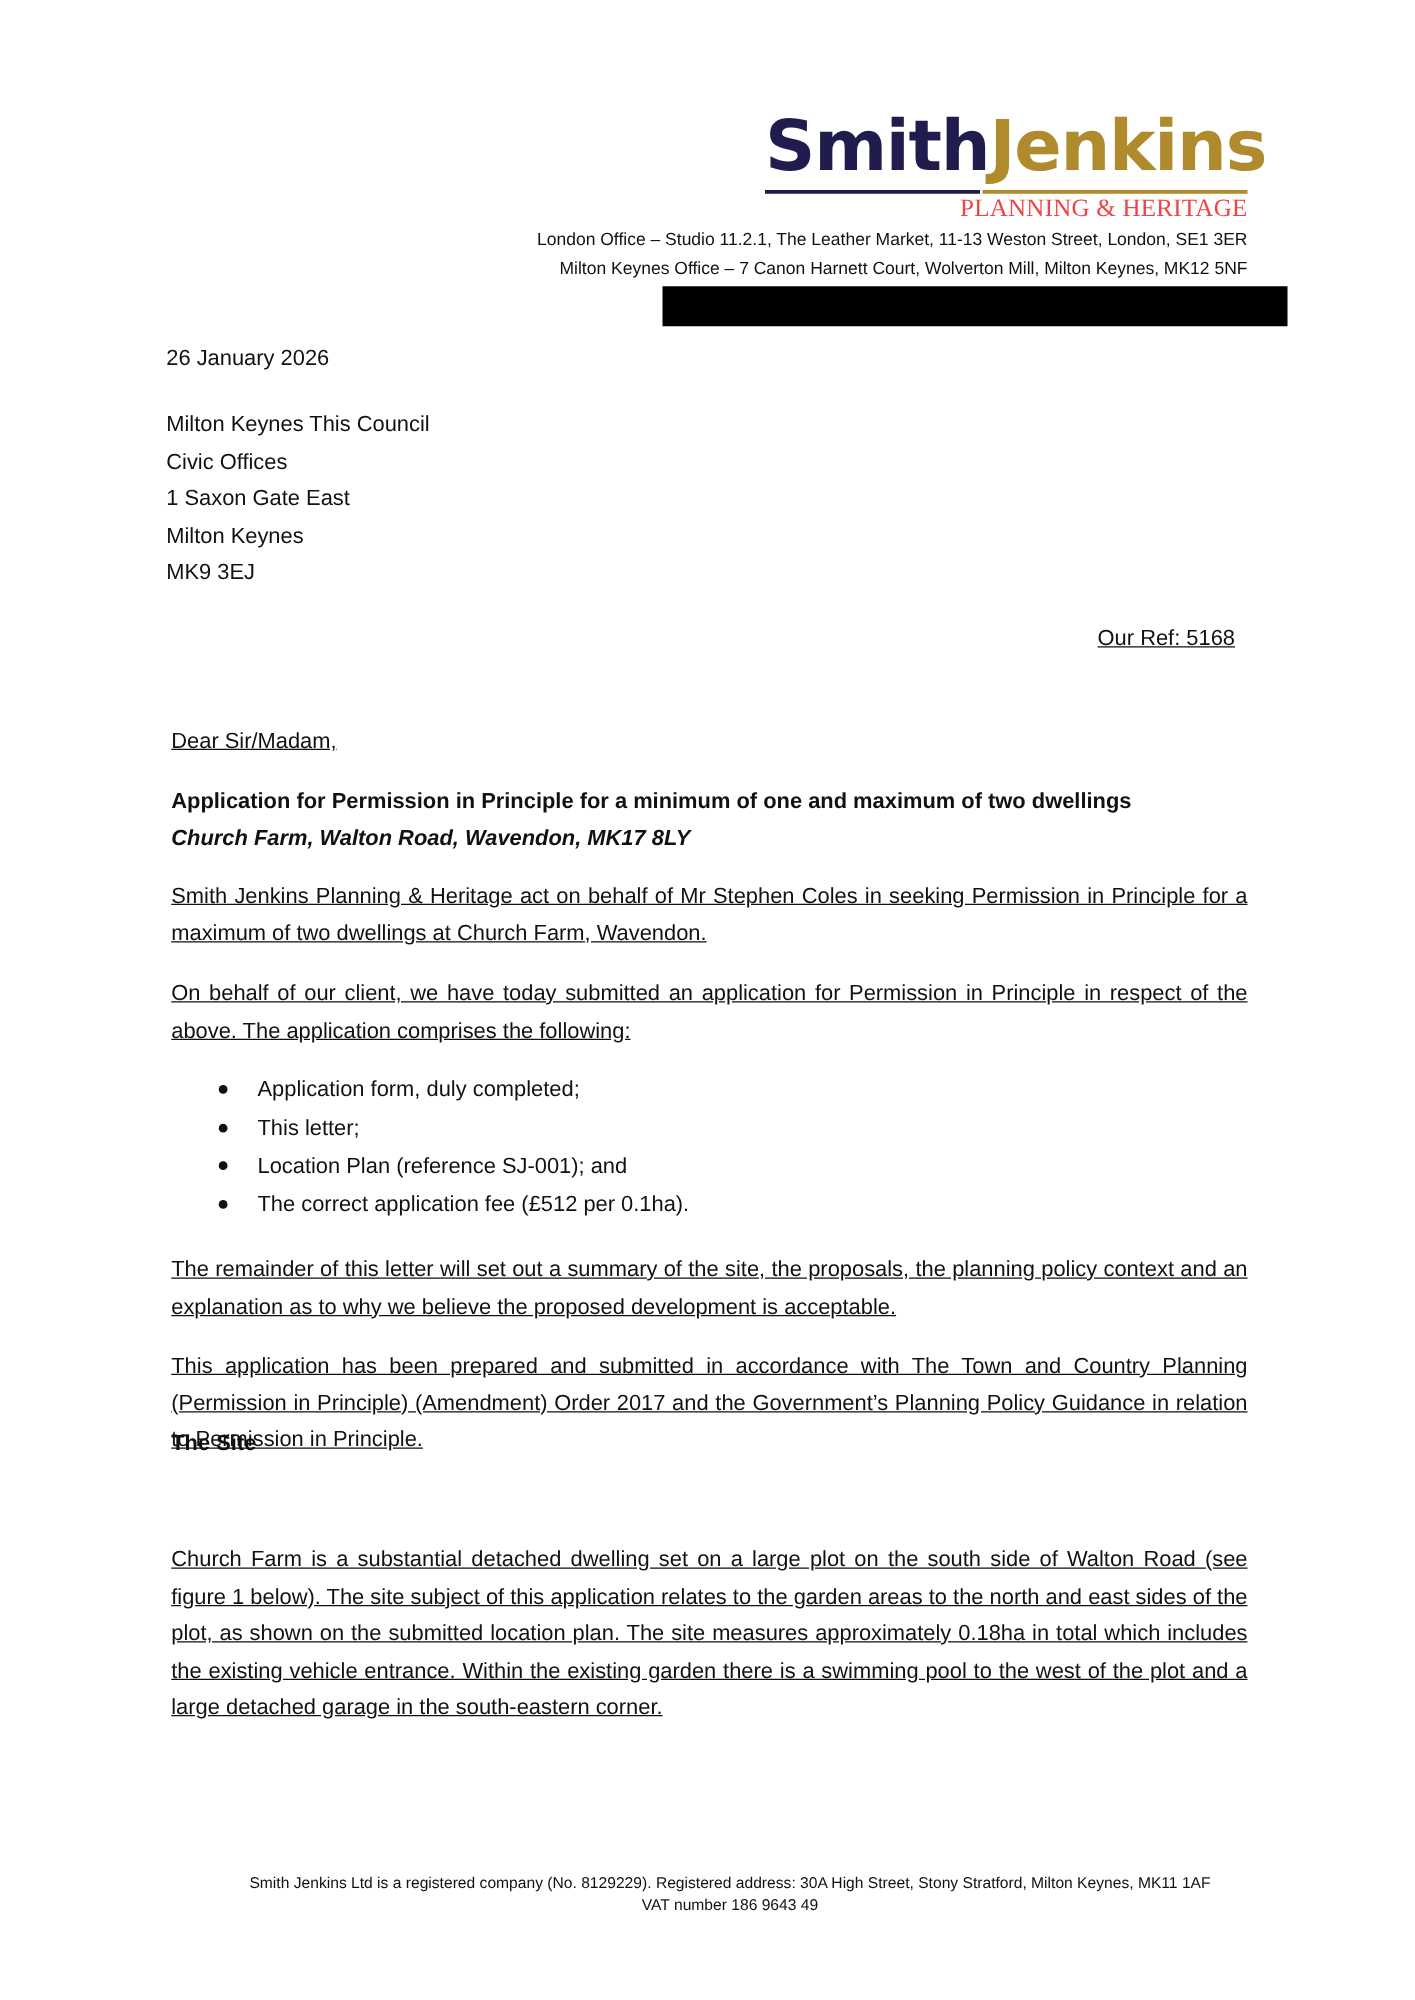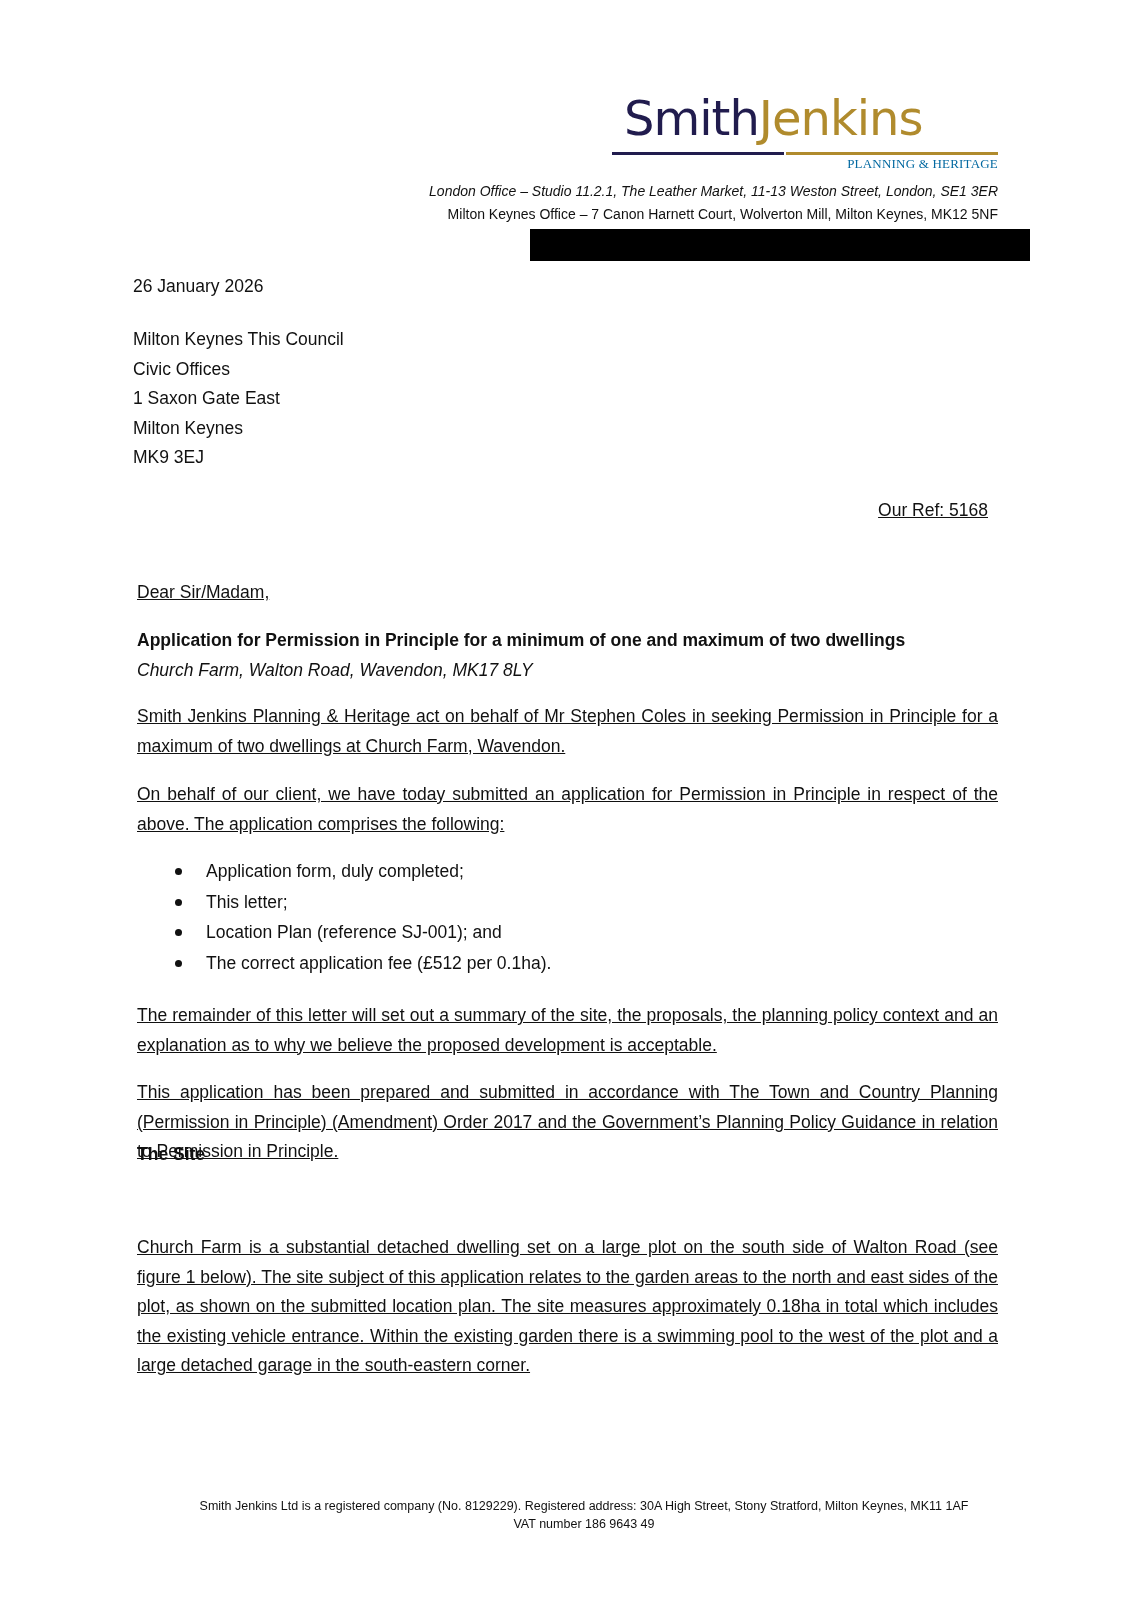--- a/index.html
+++ b/index.html
@@ -4,55 +4,55 @@
   <style>
     html, body { margin: 0; padding: 0; background: #ffffff; }
     body {
       width: 1132px; height: 1600px; position: relative; overflow: hidden;
       font-family: "Liberation Sans", sans-serif; color: #111111;
     }
     .logo {
       position: absolute; top: 86px; left: 612px; width: 386px; height: 100px;
     }
     .logo-word {
-      position: absolute; top: 0; left: 12px; white-space: nowrap;
-      font-family: "DejaVu Sans", sans-serif; font-weight: normal;
-      font-size: 48px; line-height: 64px; letter-spacing: -1px;
+      position: absolute; top: 0; left: 0; white-space: nowrap;
+      font-family: "DejaVu Sans", sans-serif; font-weight: bold;
+      font-size: 56px; line-height: 64px; letter-spacing: -1px;
     }
     .logo-smith { color: #211c4e; }
     .logo-jenkins { color: #b08b2d; }
     .logo-line-navy {
       position: absolute; top: 66px; left: 0; width: 172px; height: 3px; background: #211c4e;
     }
     .logo-line-gold {
       position: absolute; top: 66px; left: 174px; width: 212px; height: 3px; background: #b08b2d;
     }
     .logo-tagline {
       position: absolute; top: 70px; right: 0; white-space: nowrap;
-      font-family: "Liberation Serif", serif; font-size: 13px; color: #0369a1;
+      font-family: "Liberation Serif", serif; font-size: 20px; color: #ef4444;
       letter-spacing: 0.2px;
     }
     .addr {
       position: absolute; right: 134px; font-size: 14px; color: #111111; white-space: nowrap;
     }
-    .addr1 { top: 183px; font-style: italic; }
+    .addr1 { top: 183px; }
     .addr2 { top: 206px; }
     .redaction {
       position: absolute; top: 229px; left: 530px; width: 500px; height: 32px; background: #000000;
     }
     .date { position: absolute; top: 276px; left: 133px; font-size: 17.5px; }
     .recipient { position: absolute; top: 325px; left: 133px; font-size: 17.5px; line-height: 29.5px; }
     .ourref { position: absolute; top: 500px; right: 144px; font-size: 17.5px; text-decoration: underline; }
     .body-text {
       position: absolute; left: 137px; width: 861px; font-size: 17.5px; line-height: 29.5px;
     }
     .salutation { top: 578px; text-decoration: underline; }
     .subject { top: 626px; }
     .subject-title { font-weight: bold; }
-    .subject-site { font-weight: normal; font-style: italic; }
+    .subject-site { font-weight: bold; font-style: italic; }
     .para { text-align: justify; text-decoration: underline; }
     .p1 { top: 702px; }
     .p2 { top: 780px; }
     .list { top: 856px; margin: 0; padding: 0; list-style: none; }
     .list li { position: relative; padding-left: 69px; line-height: 30.5px; }
     .list li .bullet {
       position: absolute; left: 38px; top: 12px; width: 7px; height: 7px; border-radius: 50%; background: #111111;
     }
     .p3 { top: 1001px; }
     .p4 { top: 1078px; }

